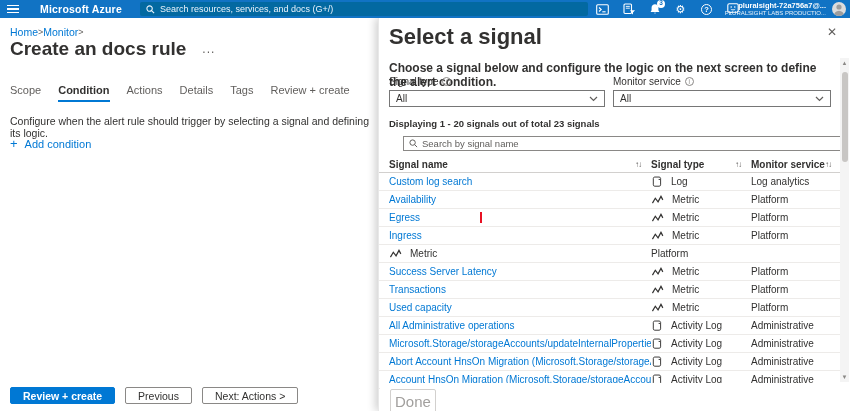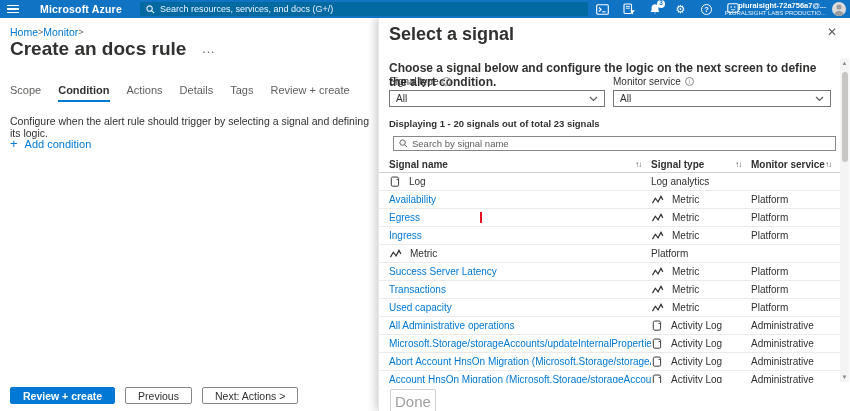--- a/index.html
+++ b/index.html
@@ -40,31 +40,31 @@
   .cond-desc { position:absolute; left:10px; top:97px; font-size:10.5px; color:#323130; width:360px; }
   .add-condition { position:absolute; left:10px; top:119px; display:flex; align-items:center; gap:7px; color:#0078d4; font-size:11px; cursor:pointer; }
   .add-condition .plus { font-size:13px; line-height:1; }
   .main-footer { position:absolute; left:10px; bottom:7px; display:flex; gap:10px; }
   .btn { font-family:"Liberation Sans",sans-serif; font-size:10.5px; padding:3px 12px; height:17px; line-height:1; cursor:pointer; border-radius:2px; white-space:nowrap; }
   .btn-primary { background:#0078d4; color:#fff; border:1px solid #0078d4; font-weight:700; }
   .btn-secondary { background:#fff; color:#323130; border:1px solid #8a8886; }
 
   
   .panel { position:absolute; top:18px; left:378px; width:472px; height:393px; background:#fff; box-shadow:-3px 0 8px rgba(0,0,0,.18); border-left:1px solid #e8e8e8; z-index:10; }
-  .panel-title { position:absolute; left:10px; top:6px; font-size:18px; font-weight:700; color:#323130; }
+  .panel-title { position:absolute; left:10px; top:6px; font-size:22px; font-weight:700; color:#323130; }
   .panel-close { position:absolute; right:13px; top:8px; font-size:12px; color:#605e5c; cursor:pointer; line-height:1; }
   .panel-desc { position:absolute; left:10px; top:43px; font-size:12px; color:#323130; width:430px;font-weight:bold; }
   .filter { position:absolute; top:58px; }
   .filter.left { left:10px; width:216px; }
   .filter.right { left:234px; width:218px; }
   .filter-label { font-size:10px; color:#323130; display:flex; align-items:center; gap:4px; margin-bottom:3px; }
   .info-icon { width:9px; height:9px; border:1px solid #8a8886; border-radius:50%; color:#8a8886; font-size:6.5px; line-height:7.5px; text-align:center; font-style:normal; }
   .select { border:1px solid #767676; height:17px; display:flex; align-items:center; justify-content:space-between; padding:0 6px; font-size:10px; color:#323130; background:#fff; cursor:pointer; }
   .displaying { position:absolute; left:10px; top:100px; font-size:9.5px; font-weight:700; color:#323130; }
-  .sig-search { position:absolute; left:14px; top:118px; width:443px; height:15px; border:1px solid #8a8886; display:flex; align-items:center; padding:0 5px; background:#fff; }
+  .sig-search { position:absolute; left:24px; top:118px; width:443px; height:15px; border:1px solid #8a8886; display:flex; align-items:center; padding:0 5px; background:#fff; }
   .sig-search svg { margin-right:4px; flex:0 0 auto; }
   .sig-search input { border:none; outline:none; width:100%; font-size:9.5px; color:#323130; font-family:"Liberation Sans",sans-serif; }
   .sig-search input::placeholder { color:#605e5c; opacity:1; }
 
   .grid-row { display:grid; grid-template-columns:262px 100px 90px; padding-left:10px; align-items:center; }
   .thead { position:absolute; left:0; top:138px; width:463px; height:17px; font-size:10px; font-weight:700; color:#323130; border-bottom:1px solid #d2d0ce; }
   .th { display:flex; justify-content:space-between; align-items:center; padding-right:10px; cursor:pointer; }
   .sort { font-size:8px; color:#605e5c; letter-spacing:-1px; font-weight:400; }
   .tbody { position:absolute; left:0; top:155px; width:463px; }
   .trow { height:18px; border-bottom:1px solid #edebe9; cursor:pointer; }
@@ -235,20 +235,21 @@
         <span class="sort">↑↓</span>
       </div>
       <div class="th">
         <span>Monitor service</span>
         <span class="sort">↑↓</span>
       </div>
     </div>
 
     <div class="tbody" id="tbody">
         <div class="trow grid-row">
+          <div class="cell-name"><a>Custom log search</a></div>
           <div class="cell-type">
             <svg width="12" height="13" viewBox="0 0 14 14" fill="none" stroke="#323130" stroke-width="1.1">
               <path d="M4.3 1.8h5.2c.9 0 1.7.7 1.7 1.6v1.2H8.9"></path>
               <path d="M4.3 1.8c-.9 0-1.6.7-1.6 1.6v7.5"></path>
               <path d="M2.7 10.9c0 .9.7 1.6 1.6 1.6h5.3c.9 0 1.6-.7 1.6-1.6V4.6"></path>
             </svg>
             <span>Log</span>
           </div>
           <div class="cell-service">Log analytics</div>
         </div>

